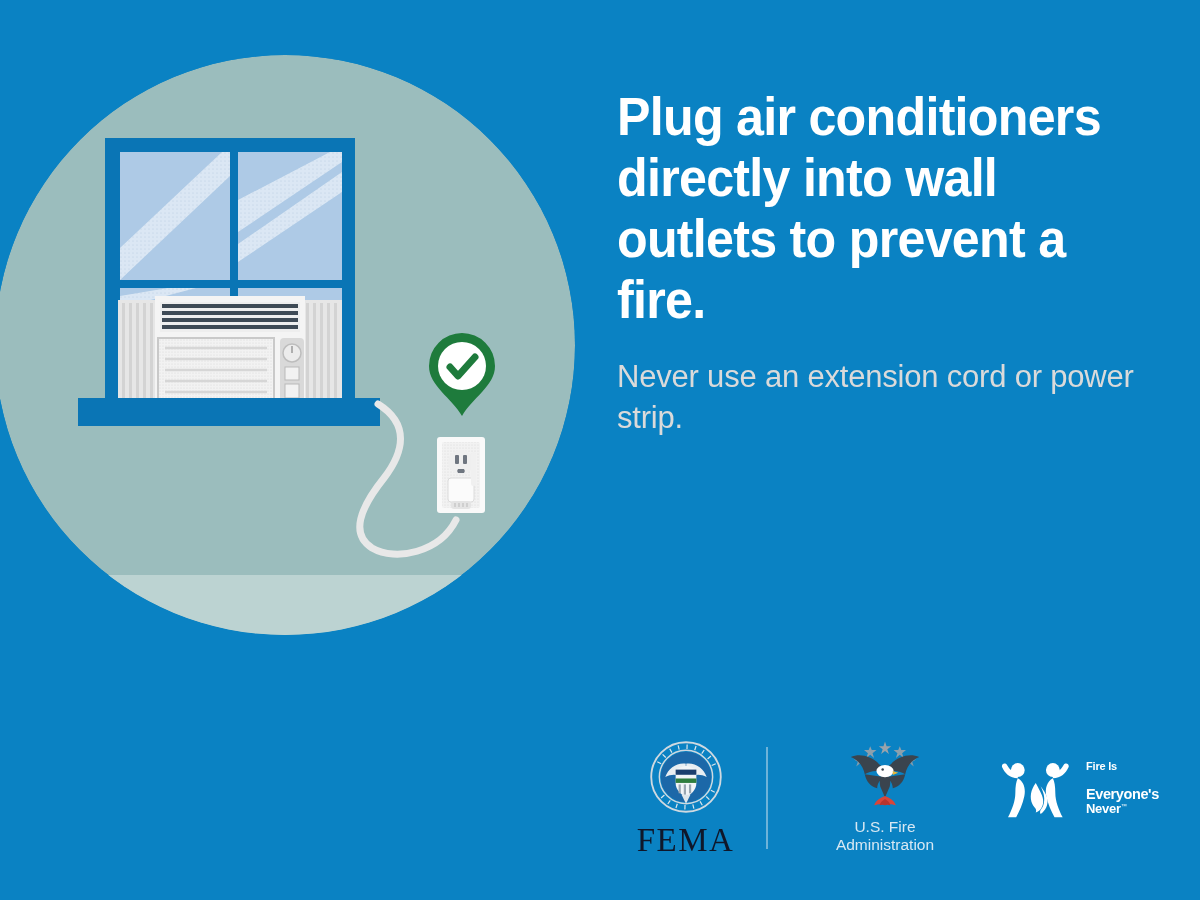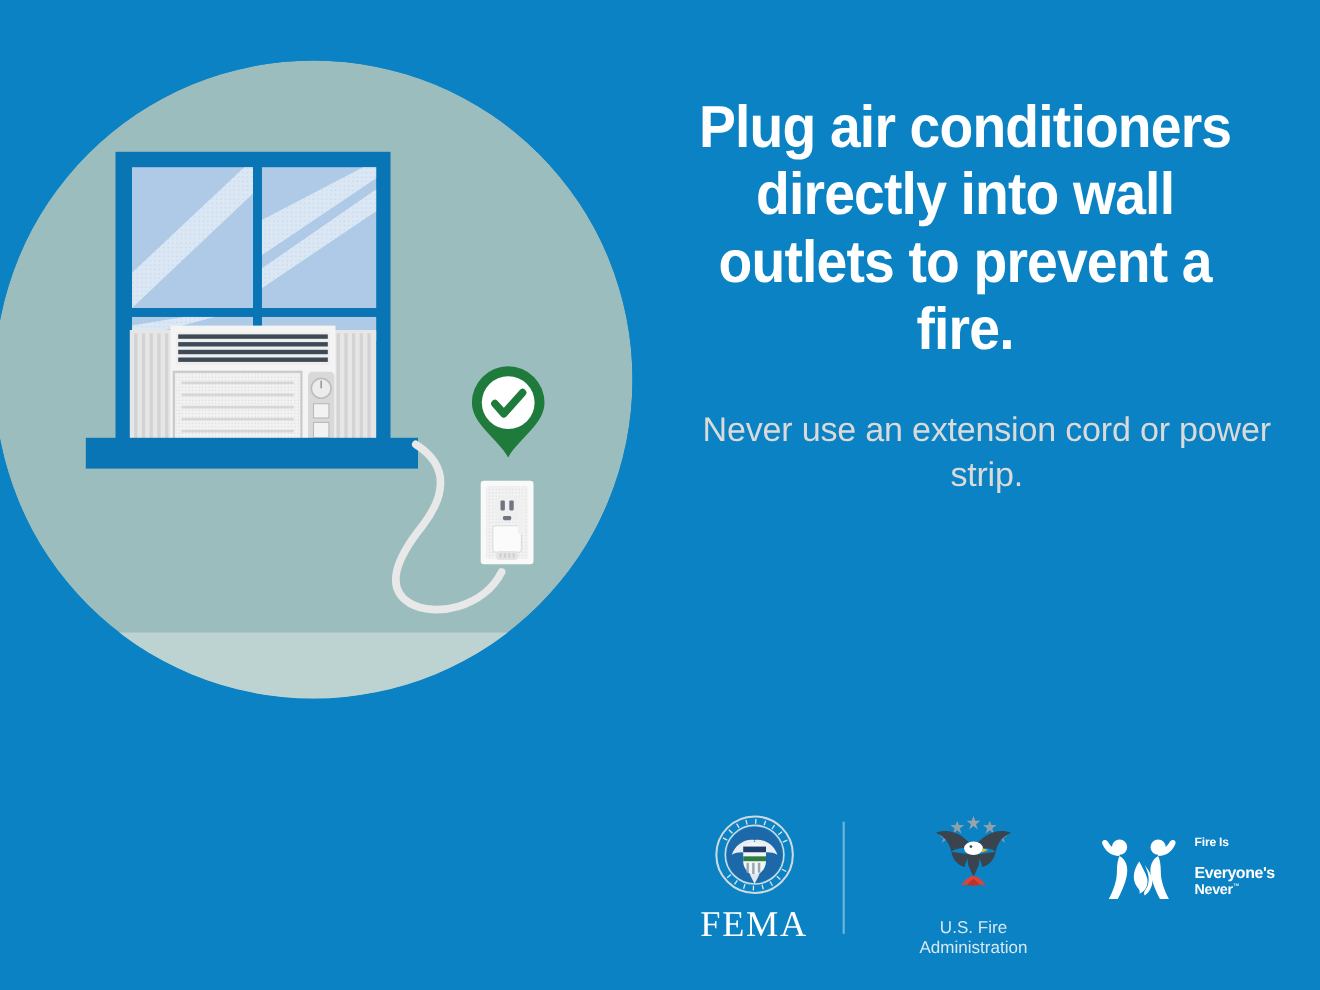--- a/index.html
+++ b/index.html
@@ -13,35 +13,35 @@
 
   
   #illustration {
     position:absolute; left:0; top:0; width:620px; height:900px;
   }
   #illo-svg { position:absolute; left:0; top:0; }
 
   
   #text-col {
     position:absolute;
-    left:617px; top:86px; width:560px;text-align:center;
+    left:617px; top:86px; width:560px;
   }
   #headline {
     color:#ffffff;
     font-family:"Liberation Sans", sans-serif;
     font-weight:700;
     font-size:54px;
     line-height:1.13;
     letter-spacing:-0.8px;
     transform: scaleX(0.93);
     transform-origin: left top;
     white-space: pre-line;
   }
   #subhead {
-    margin-top:40px;
+    margin-top:26px;
     color:#dadada;
     font-family:"Liberation Sans", sans-serif;
     font-weight:400;
     font-size:31px;
     line-height:1.33;
     letter-spacing:-0.2px;
     white-space: pre-line;
   }
 
   
@@ -51,31 +51,31 @@
   }
   .logo-block { position:absolute; }
   #fema-logo    { left:18px;  top:5px;  width:135px; text-align:center; }
   #divider      { left:166px; top:12px; width:2px; height:102px; background:#8fc3e0; opacity:.75; }
   #usfa-logo    { left:205px; top:5px;  width:160px; text-align:center; }
   #feef-logo    { left:398px; top:22px; width:175px; }
 
   .fema-word {
     font-family:"Liberation Serif", serif;
     font-size:33px;
-    color:#ffffff;
+    color:#0f172a;
     letter-spacing:1.5px;
     line-height:1;
     margin-top:6px;
   }
   .usfa-word {
     font-family:"Liberation Sans", sans-serif;
     font-size:15.5px;
     color:#d7e8f3;
     line-height:1.18;
-    margin-top:20px;
+    margin-top:4px;
     white-space:pre-line;
   }
   .feef-text {
     position:absolute; left:88px; top:4px;
     font-family:Liberation Sans, sans-serif;
     font-weight:700;
     color:#ffffff;
     line-height:1.07;
   }
   .feef-l1 { font-size:11px; letter-spacing:-0.2px; }

